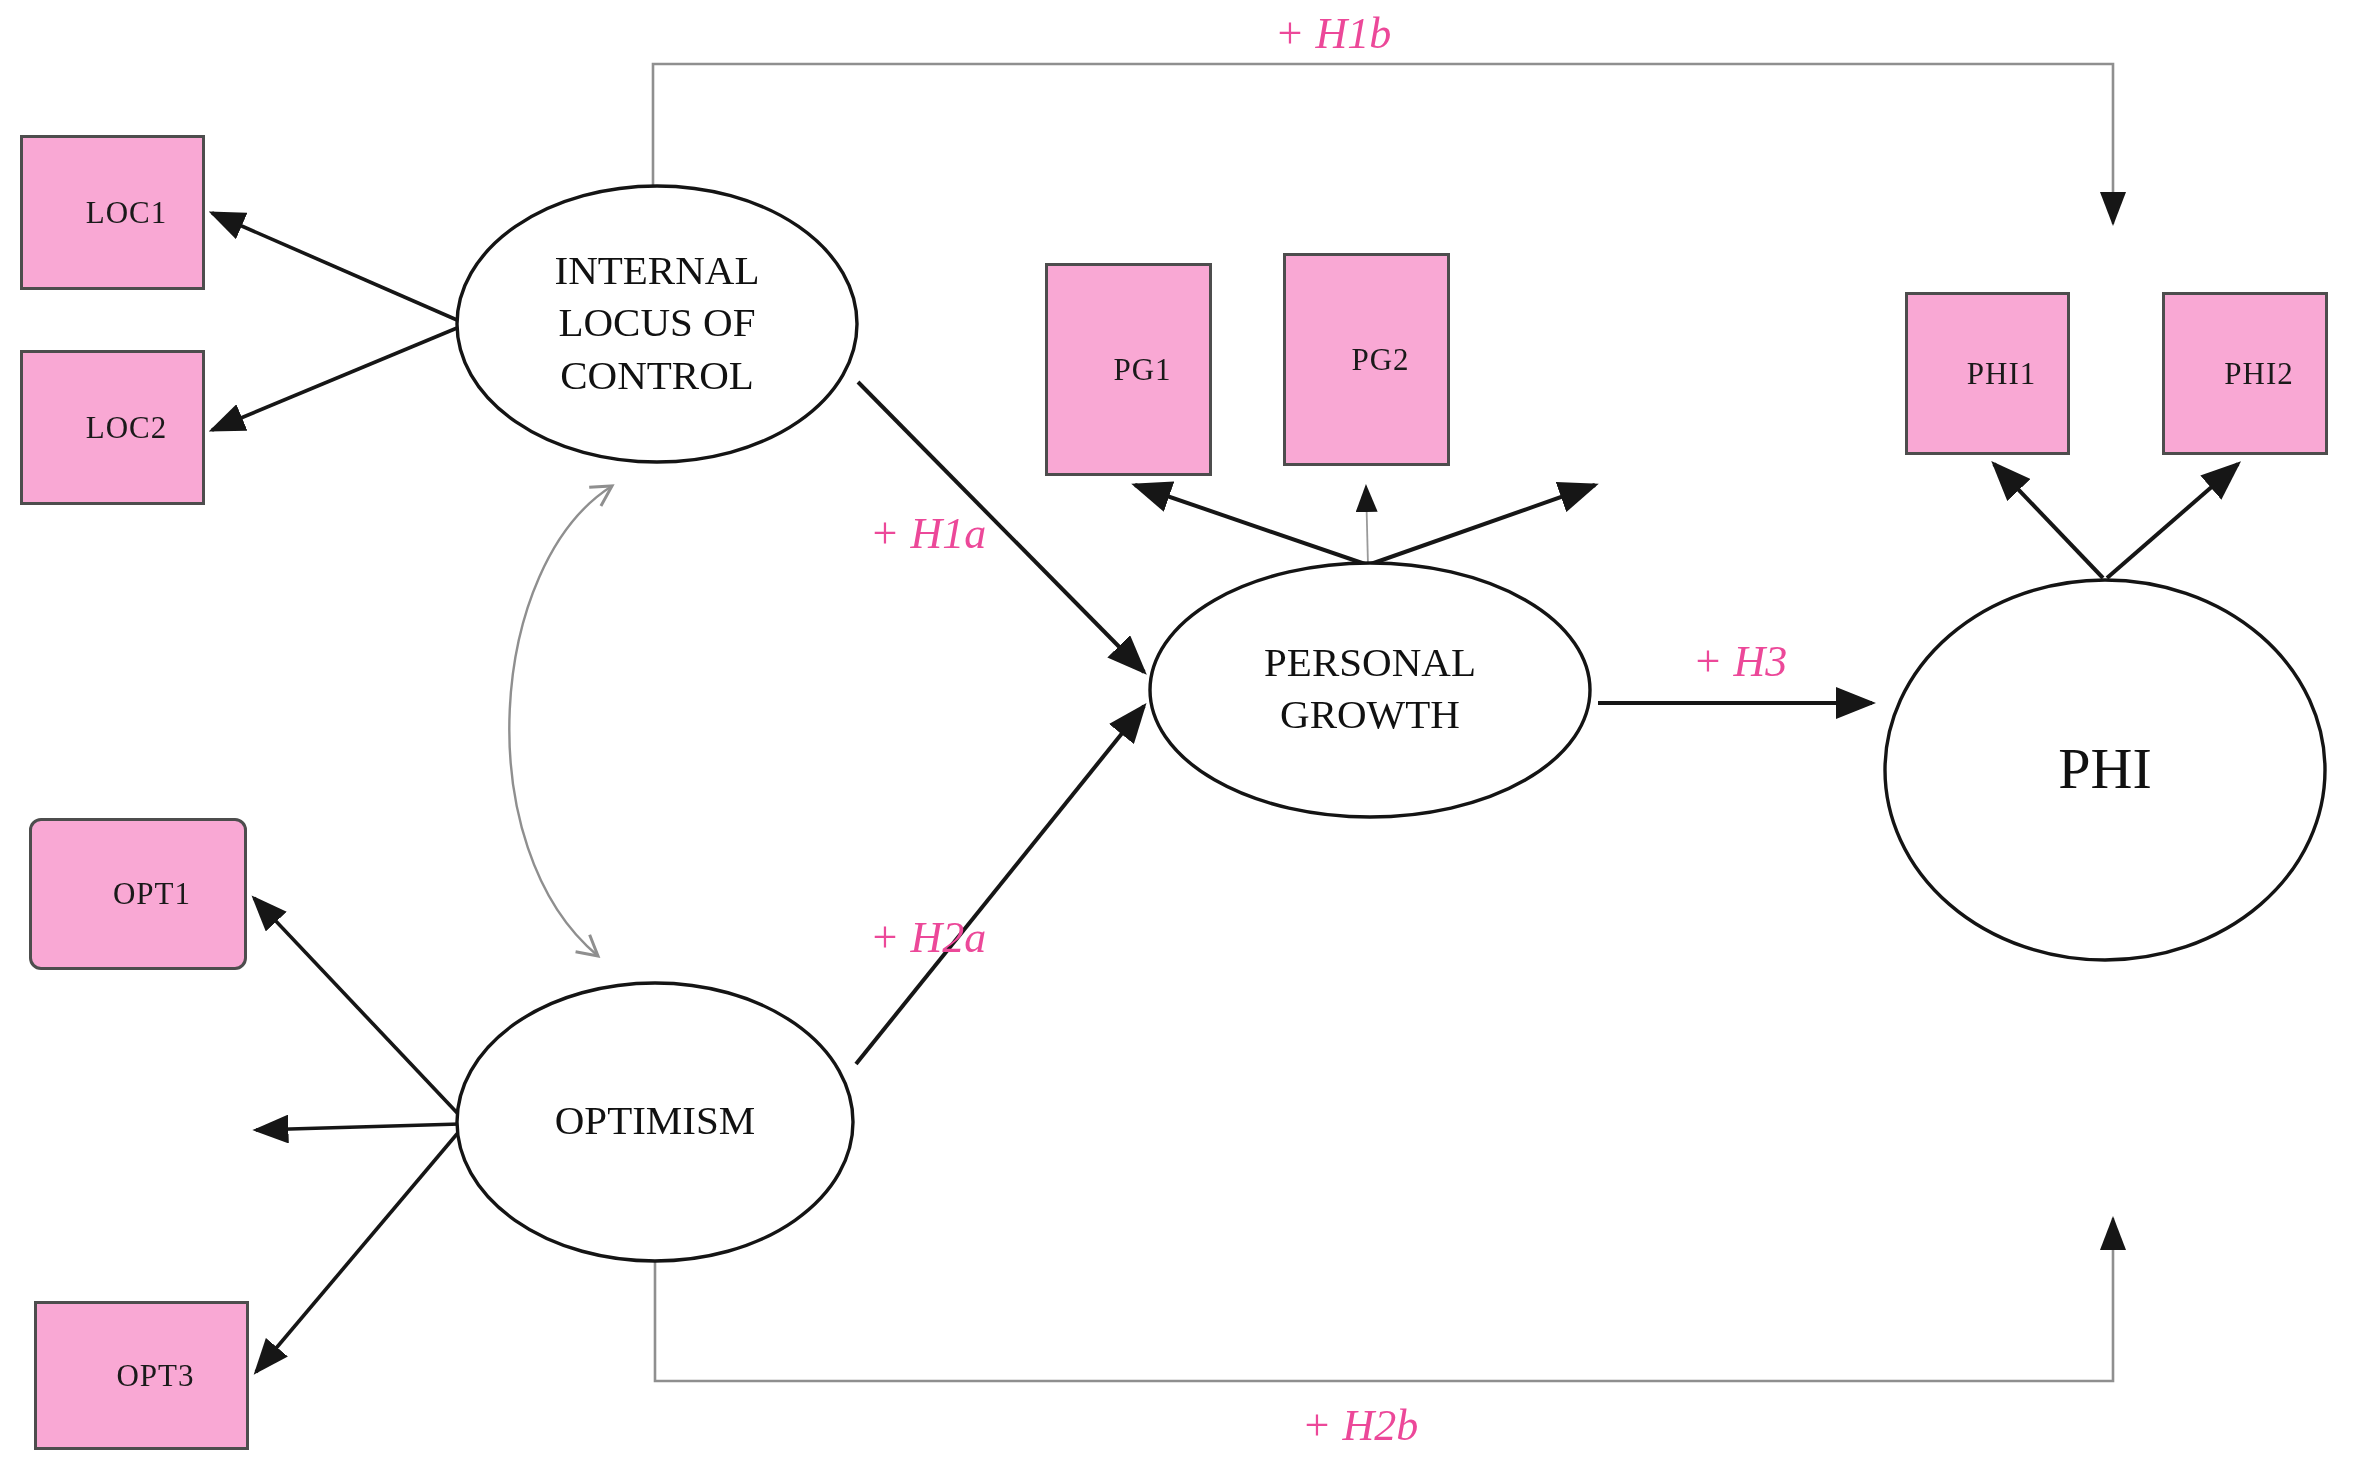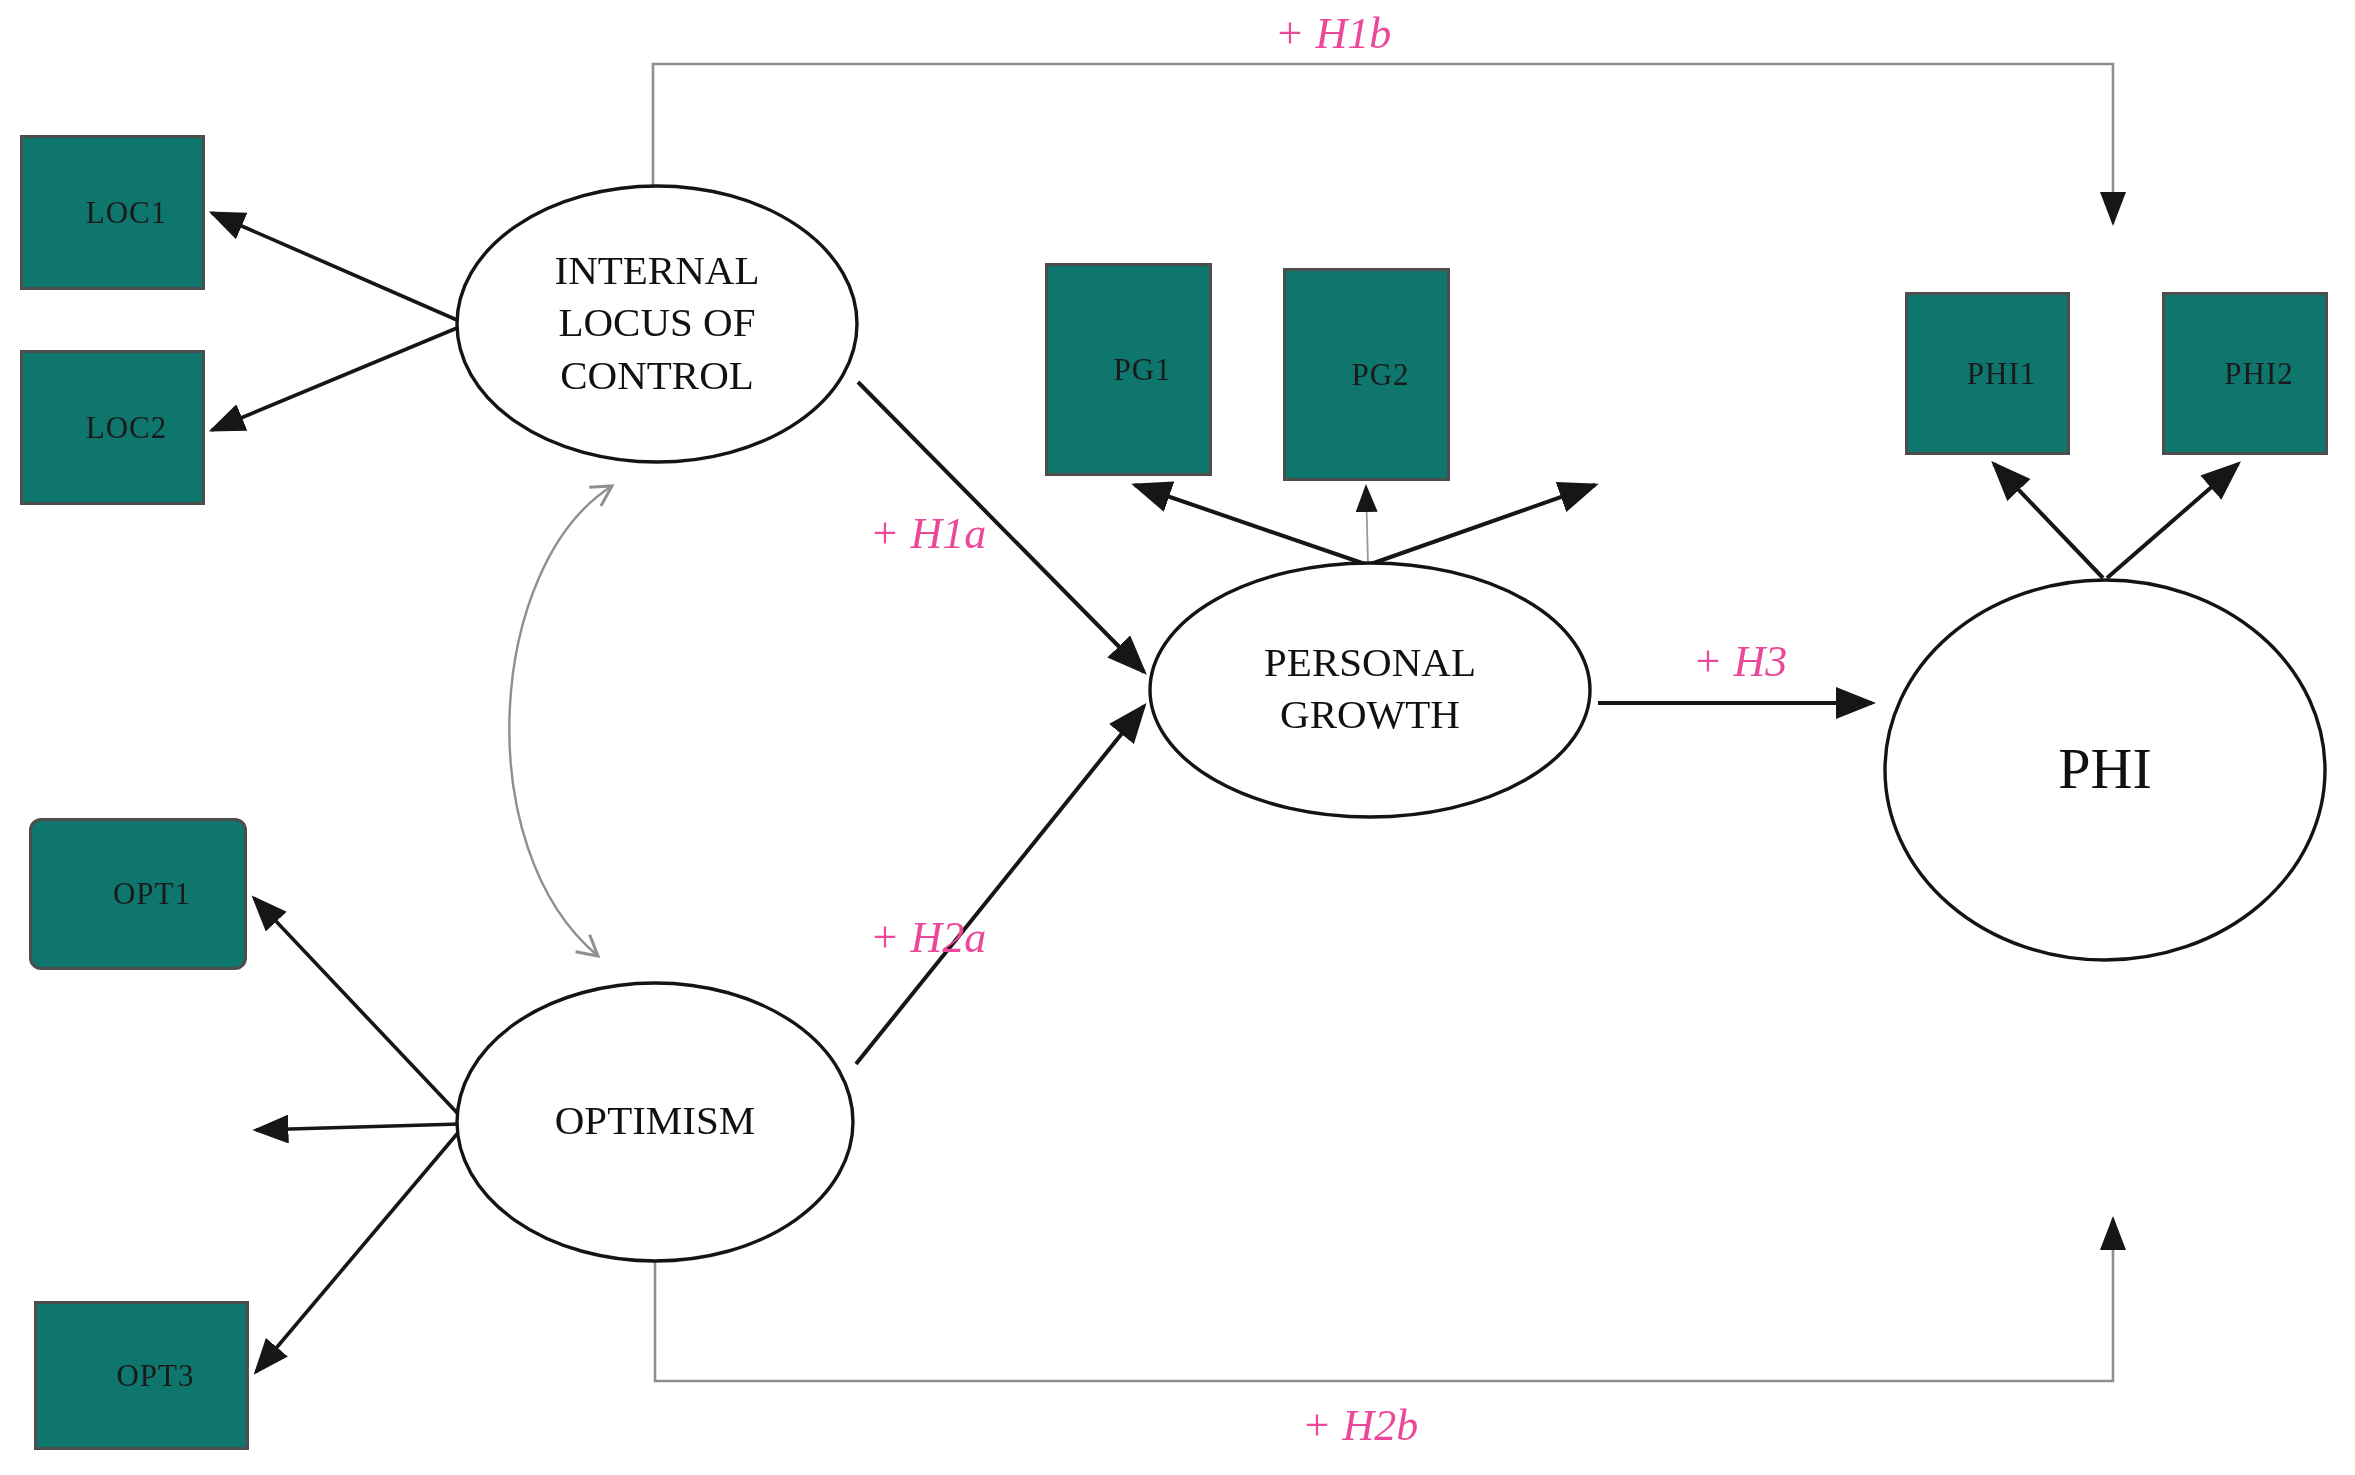--- a/index.html
+++ b/index.html
@@ -8,21 +8,21 @@
     width:2355px;
     height:1475px;
     background:#ffffff;
     font-family:"Liberation Serif","DejaVu Serif",serif;
     overflow:hidden;
   }
   .layer{position:absolute;left:0;top:0;width:2355px;height:1475px;}
   .indicator{
     position:absolute;
     border:3px solid #4d4d4d;
-    background:#0f766e;
+    background:#f9a8d4;
     display:flex;align-items:center;justify-content:center;
     font-size:31px;color:#1a1a1a;letter-spacing:1px;
     box-sizing:border-box;
     z-index:3;
     padding-left:28px;
   }
   .latent-label{
     position:absolute;
     display:flex;flex-direction:column;align-items:center;justify-content:center;
     text-align:center;color:#111;z-index:4;
@@ -101,21 +101,21 @@
   <div class="indicator" style="left:29px;top:818px;width:218px;height:152px;border-radius:12px;">
     <span>OPT1</span>
   </div>
   <div class="indicator" style="left:34px;top:1301px;width:215px;height:149px;">
     <span>OPT3</span>
   </div>
 
   <div class="indicator" style="left:1045px;top:263px;width:167px;height:213px;">
     <span>PG1</span>
   </div>
-  <div class="indicator" style="left:1283px;top:268px;width:167px;height:213px;">
+  <div class="indicator" style="left:1283px;top:253px;width:167px;height:213px;">
     <span>PG2</span>
   </div>
 
   <div class="indicator" style="left:1905px;top:292px;width:165px;height:163px;">
     <span>PHI1</span>
   </div>
   <div class="indicator" style="left:2162px;top:292px;width:166px;height:163px;">
     <span>PHI2</span>
   </div>
 

